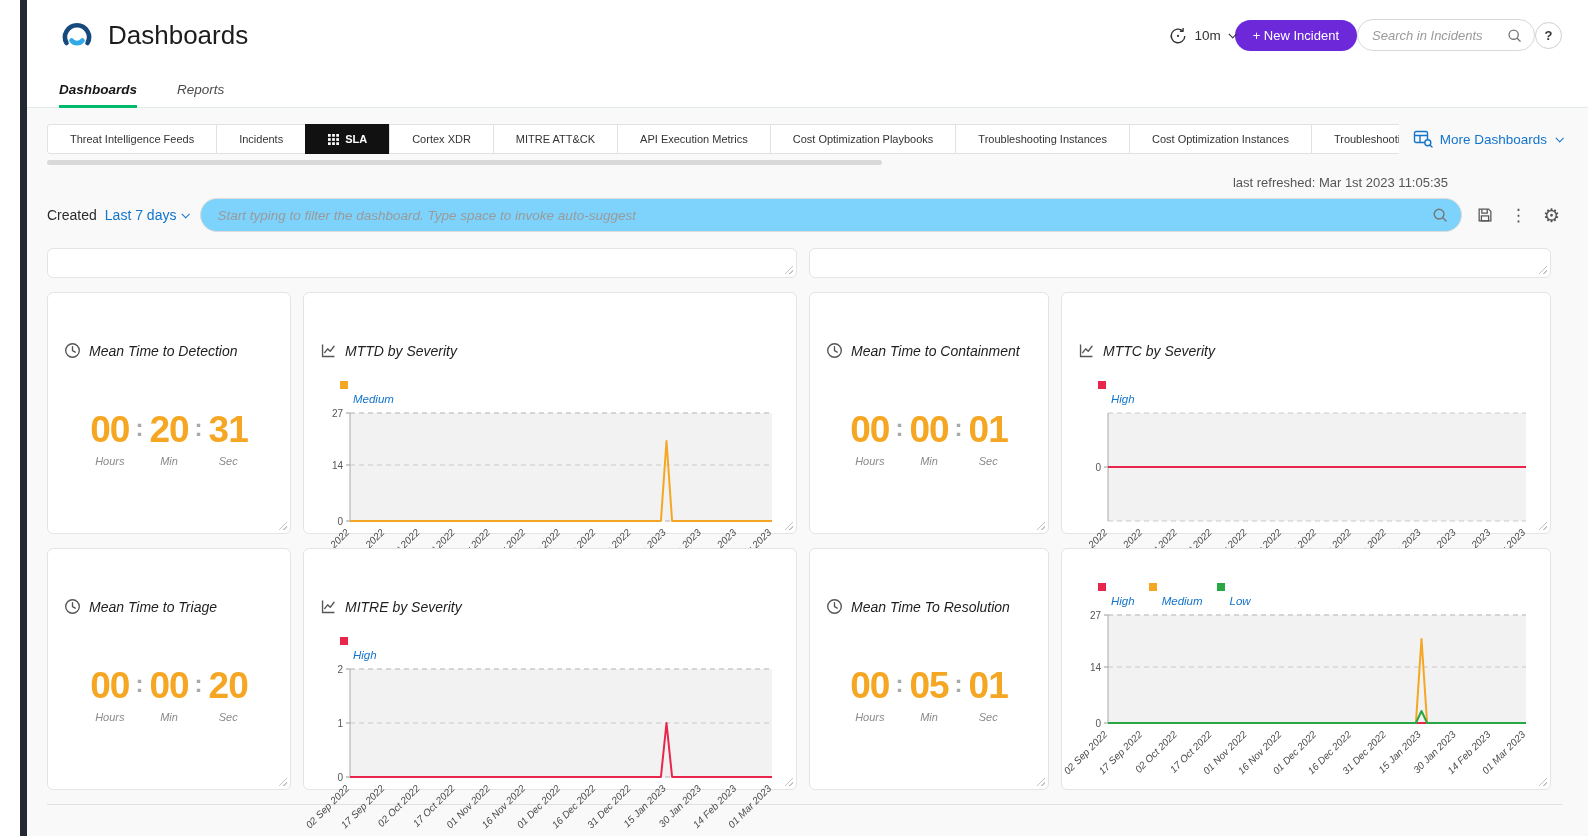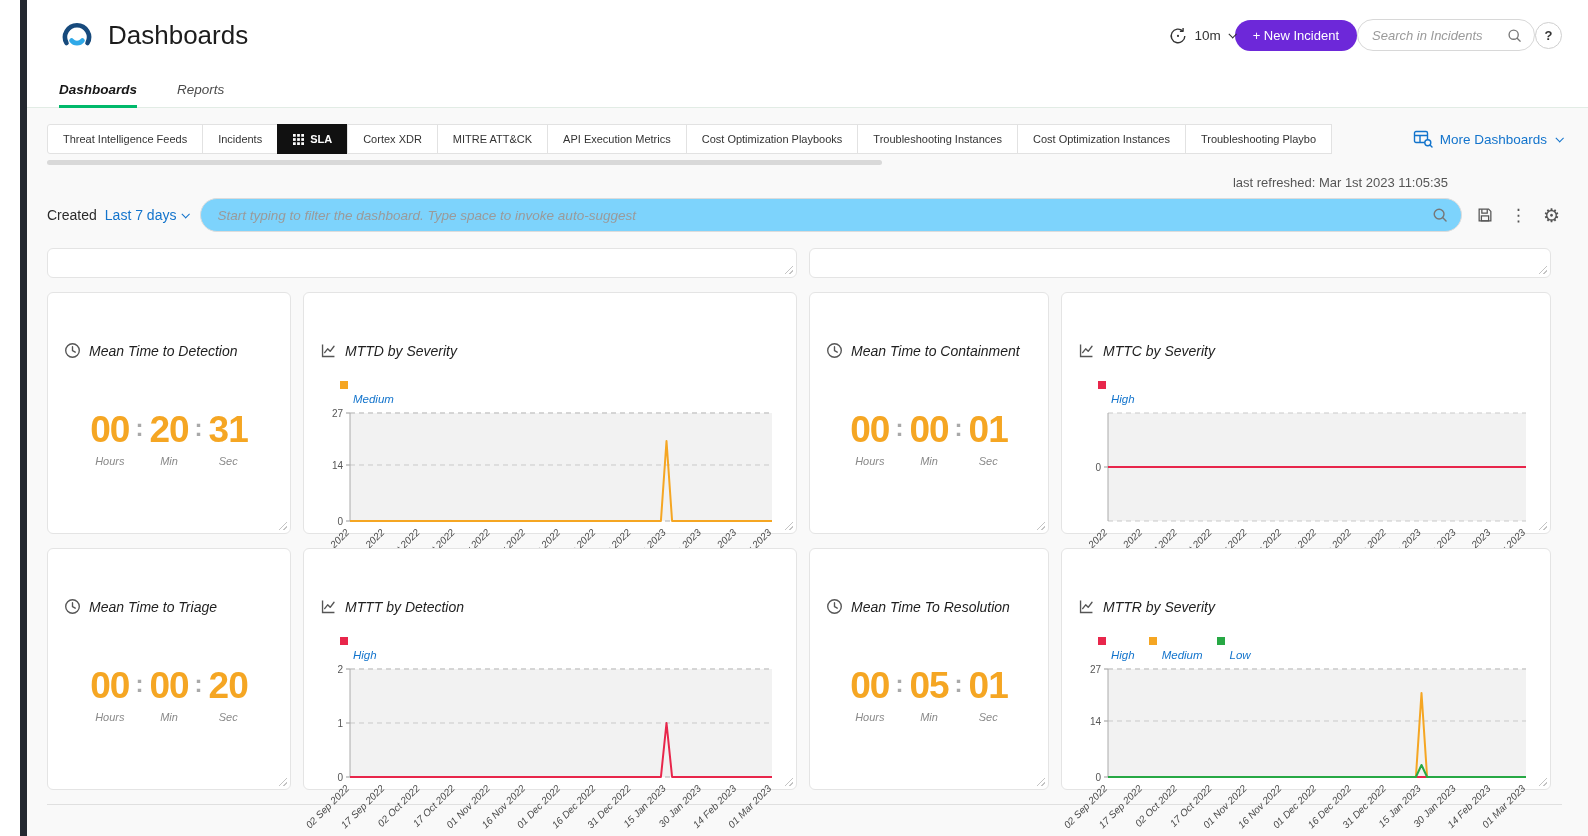--- a/index.html
+++ b/index.html
@@ -30,21 +30,21 @@
   .nav-tabs { display:flex; gap:40px; padding:0 32px; border-bottom:1px solid #e2ece5; background:#fff; height:38px; align-items:flex-end; }
   .nav-tab { font-size:13.5px; font-style:italic; color:#4a4a4a; padding-bottom:10px; position:relative; cursor:pointer; }
   .nav-tab.active { font-weight:bold; color:#161616; }
   .nav-tab.active::after { content:""; position:absolute; left:0; right:0; bottom:-1px; height:3px; background:#00b96b; }
 
   
   .content { background:#f9f9f9; height:728px; padding:16px 24px 0 18px; }
 
   .dash-strip { display:flex; align-items:center; margin:0 2px; }
   .chips { display:flex; flex-wrap:nowrap; overflow:hidden; }
-  .chip { background:#fff; border:1px solid #e2e2e2; padding:8px 15px; font-size:11px; color:#333; white-space:nowrap; cursor:pointer; display:flex; align-items:center; gap:6px; }
+  .chip { background:#fff; border:1px solid #e2e2e2; padding:8px 22px; font-size:11px; color:#333; white-space:nowrap; cursor:pointer; display:flex; align-items:center; gap:6px; }
   .chip + .chip { margin-left:-1px; }
   .chip:first-child { border-radius:3px 0 0 3px; }
   .chip.selected { background:#111; color:#fff; border-color:#111; font-weight:bold; }
   .more-dash { margin-left:auto; display:flex; align-items:center; gap:7px; color:#1374CC; font-size:13.5px; cursor:pointer; padding-left:14px; white-space:nowrap; }
 
   .h-scrollbar { width:55%; height:5px; background:#d9d9d9; border-radius:3px; margin:6px 0 0 2px; cursor:pointer; }
 
   .refresh-row { text-align:right; font-size:13px; color:#555; margin:10px 116px 8px 0; }
 
   .filter-row { display:flex; align-items:center; gap:12px; margin:0 2px 16px 2px; }
@@ -396,21 +396,21 @@
         </div>
         <div class="resize-handle"></div>
       </div>
 
       <div class="card">
         <div class="card-head">
           <svg width="17" height="17" viewBox="0 0 20 20" fill="none" stroke="#555" stroke-width="1.6">
             <path d="M3 3v14h14"></path>
               <path d="M5.5 12.5l3.5-4.5 3 3 4.5-6" stroke-linecap="round" stroke-linejoin="round"></path>
           </svg>
-          <span class="card-title">MTTT by Detection</span>
+          <span class="card-title">MITRE by Severity</span>
         </div>
         <div class="legend">
             <span class="legend-item">
               <span class="swatch" style="background:#E8264B"></span>
               <span class="legend-label">High</span>
             </span>
           </div>
         <div class="chart-box"><svg width="460" height="172" xmlns="http://www.w3.org/2000/svg" style="overflow:visible">
               <rect x="30" y="6" width="422" height="108" fill="#f2f2f2"></rect>
               <line x1="30" y1="6" x2="452" y2="6" stroke="#c9c9c9" stroke-width="1" stroke-dasharray="5 4"></line>
@@ -464,27 +464,20 @@
           <div class="colon">:</div>
           <div class="dgroup">
               <div class="digits">01</div>
               <div class="unit">Sec</div>
             </div>
         </div>
         <div class="resize-handle"></div>
       </div>
 
       <div class="card">
-        <div class="card-head">
-          <svg width="17" height="17" viewBox="0 0 20 20" fill="none" stroke="#555" stroke-width="1.6">
-            <path d="M3 3v14h14"></path>
-              <path d="M5.5 12.5l3.5-4.5 3 3 4.5-6" stroke-linecap="round" stroke-linejoin="round"></path>
-          </svg>
-          <span class="card-title">MTTR by Severity</span>
-        </div>
         <div class="legend">
             <span class="legend-item">
               <span class="swatch" style="background:#E8264B"></span>
               <span class="legend-label">High</span>
             </span>
             <span class="legend-item">
               <span class="swatch" style="background:#F5A623"></span>
               <span class="legend-label">Medium</span>
             </span>
             <span class="legend-item">

